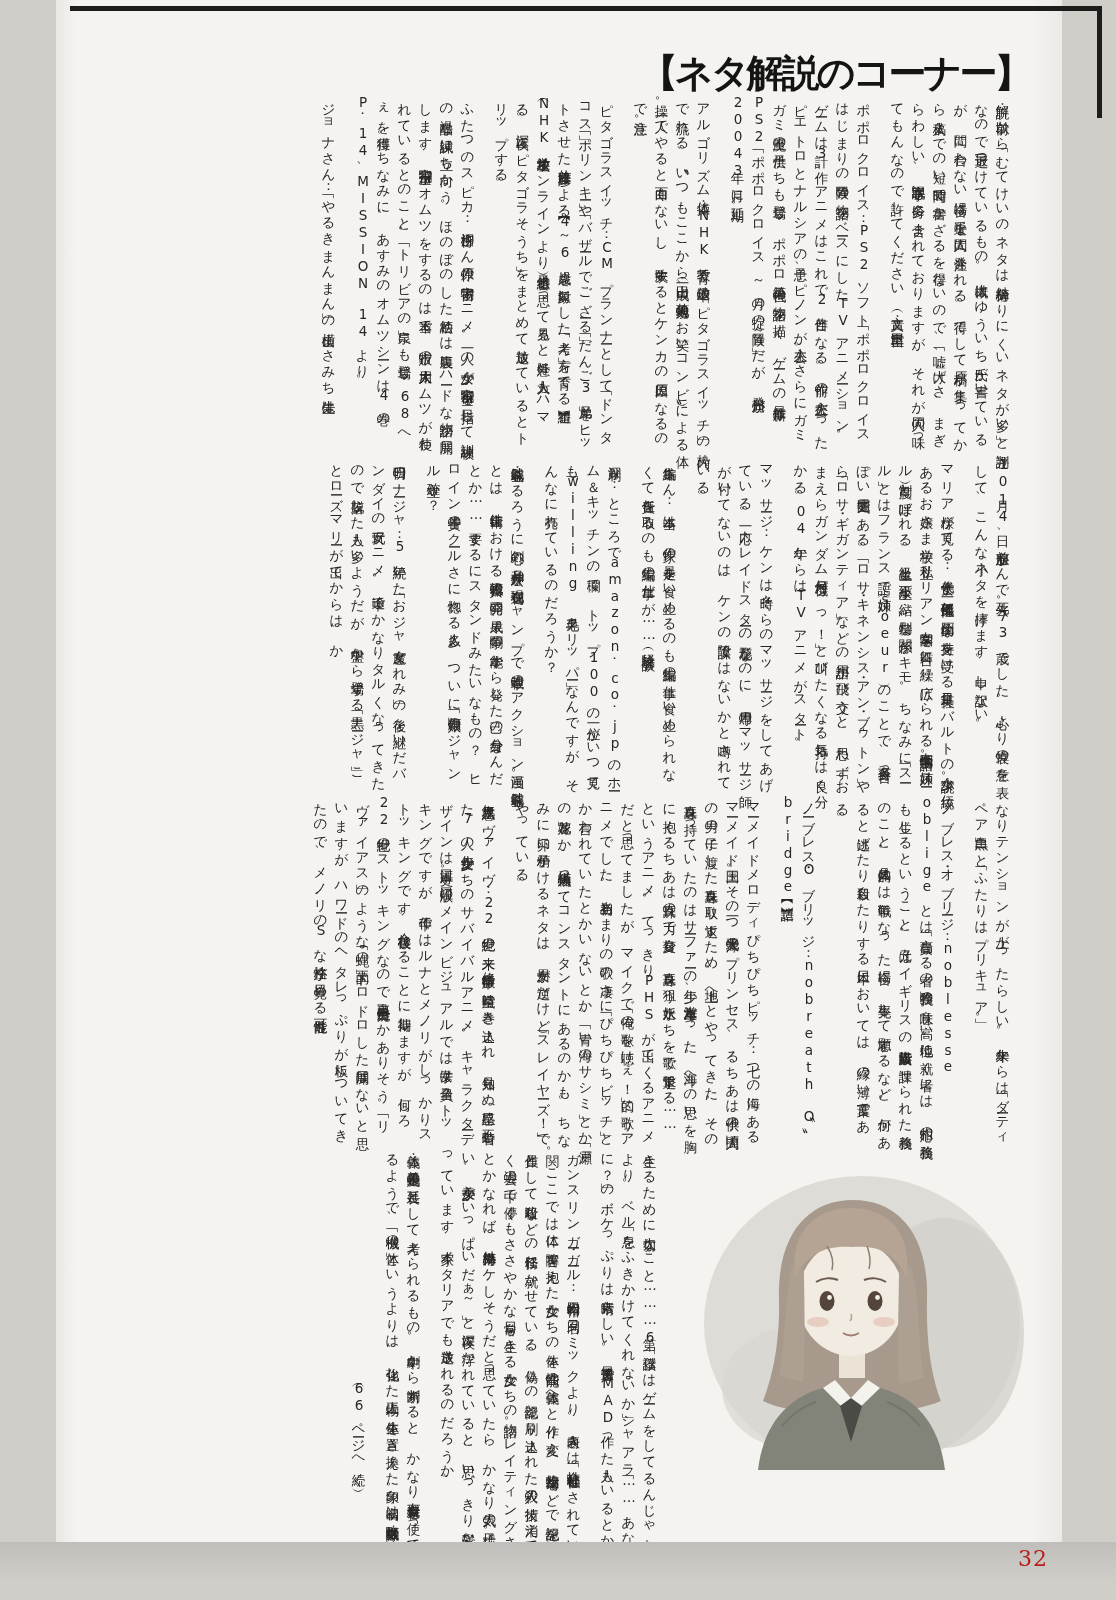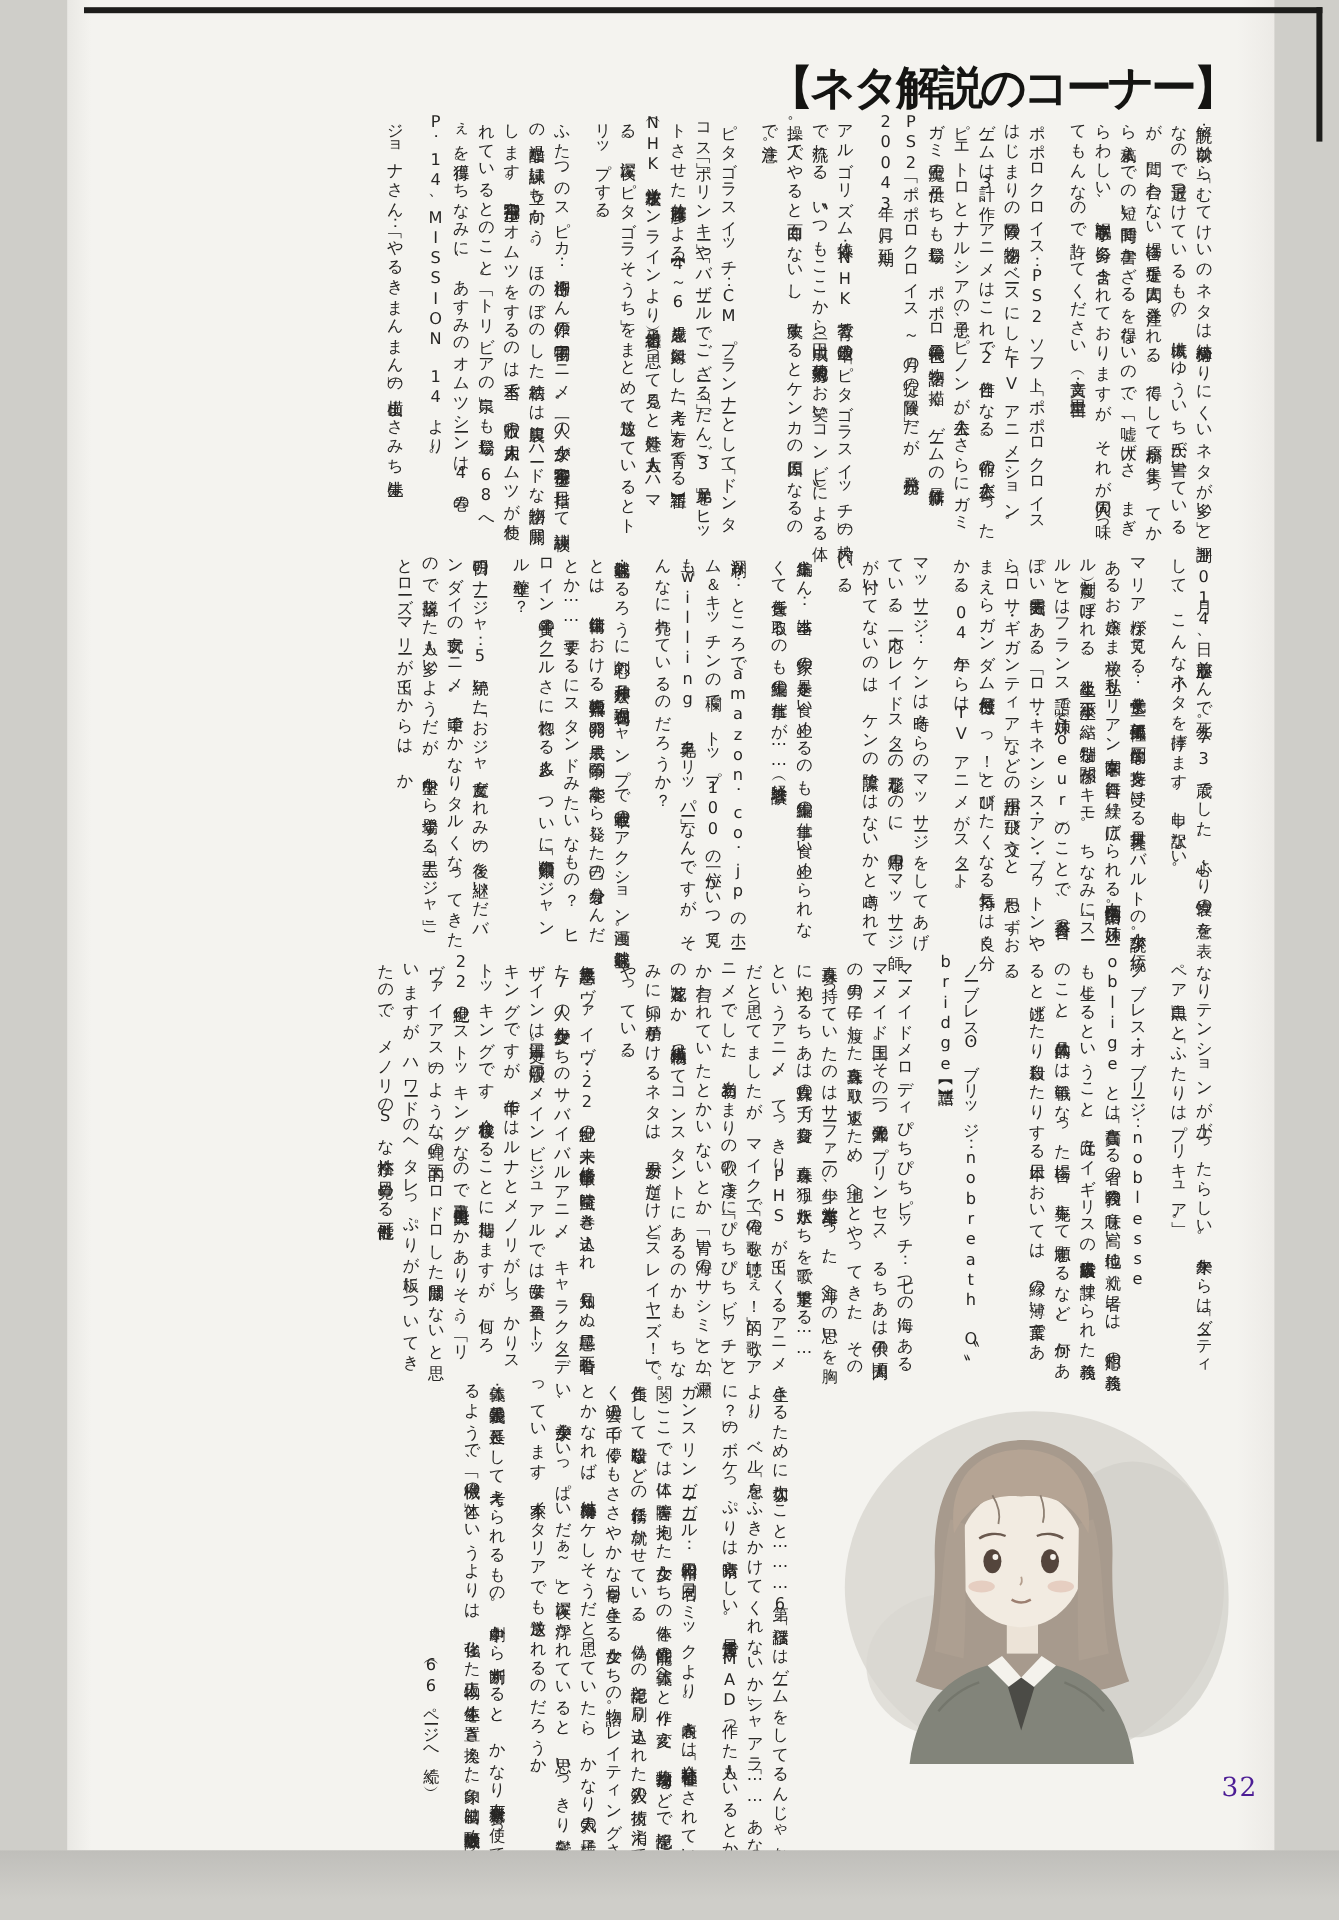--- a/index.html
+++ b/index.html
@@ -39,23 +39,23 @@
   .band-4{left:78px;top:1144px;width:582px;height:428px;}
   .indent-bottom{padding-top:235px !important;}
 
   .illustration{position:absolute;left:682px;top:1158px;width:342px;height:312px;}
 
   .footer-band{
     position:absolute;left:0;top:1542px;width:1116px;height:58px;
     background:linear-gradient(180deg,#bfbeba 0,#cfcec9 70%);
   }
   .page-number{
-    position:absolute;left:1018px;top:1478px;
+    position:absolute;left:1018px;top:1546px;
     font-family:"DejaVu Serif","Liberation Serif",serif;
-    font-size:22px;color:#4c1d95;letter-spacing:1px;
+    font-size:22px;color:#b91c1c;letter-spacing:1px;
   }
 </style>
 </head>
 <body>
 
 <div id="screen">
 
   <div class="scan-page"></div>
   <div class="top-rule"></div>
   <div class="top-rule-right"></div>

